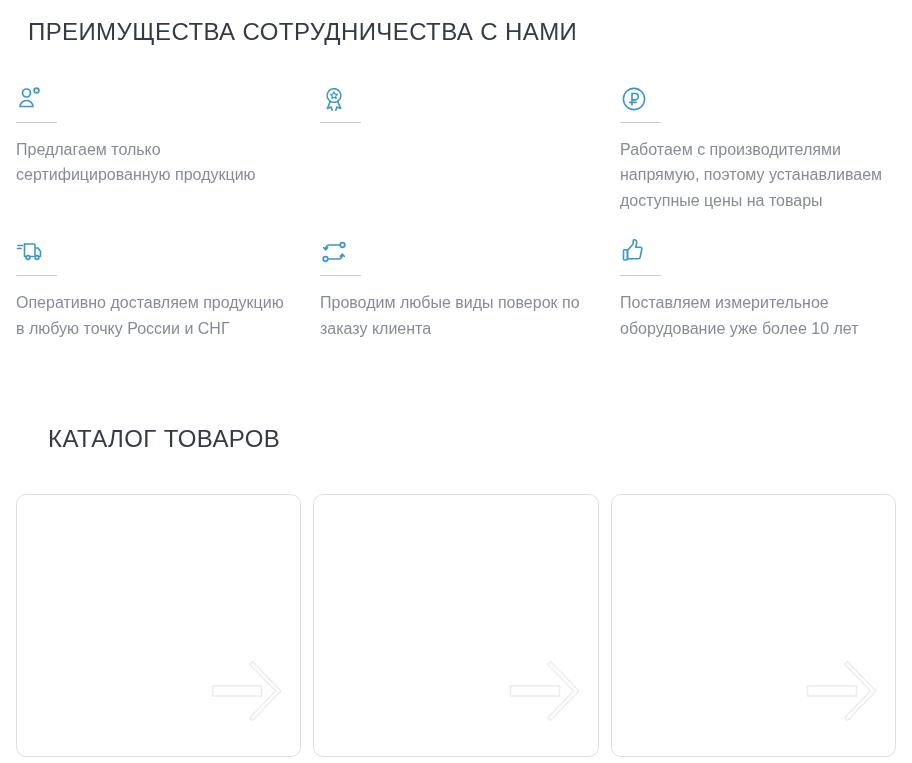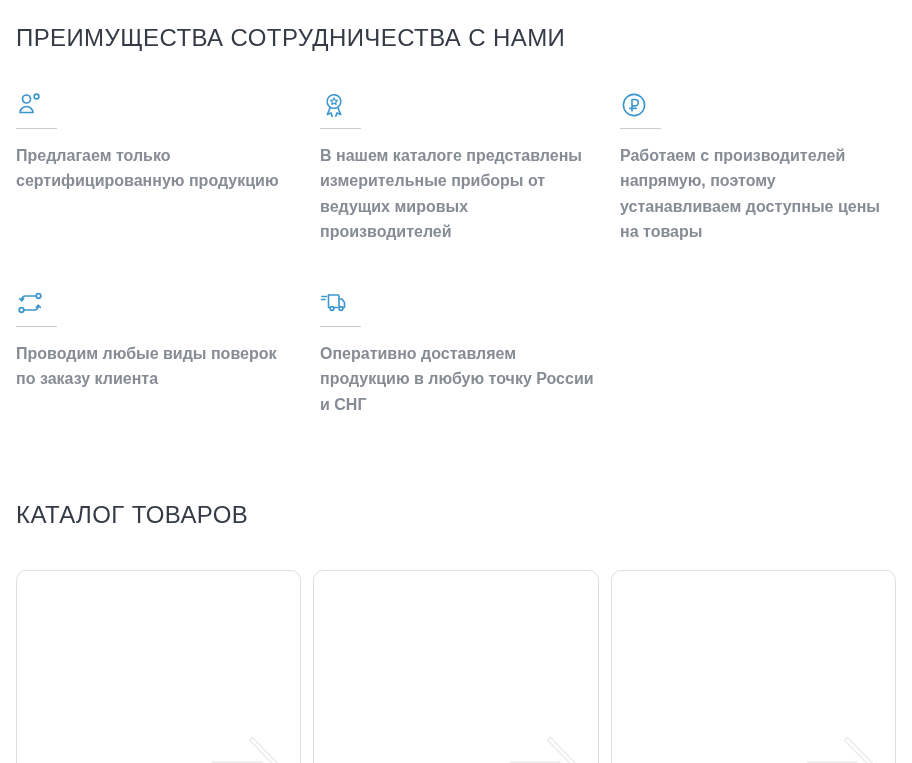--- a/index.html
+++ b/index.html
@@ -14,29 +14,28 @@
   .container { padding: 0 16px; }
 
   .section-title {
     margin: 0;
     font-size: 24px;
     font-weight: 400;
     letter-spacing: 0.4px;
     color: #343b47;
     line-height: 1.2;
   }
-  .advantages-title { padding-top: 24px; }
+  .advantages-title { padding-top: 18px; margin-left: 12px; }
 
   
   .features {
     display: grid;
     grid-template-columns: 304px 300px 1fr;
-    row-gap: 44px;
+    row-gap: 25px;
     margin-top: 38px;
-    font-weight: bold;
   }
   .feature { }
   .feature .icon {
     width: 28px;
     height: 28px;
     display: block;
   }
   .feature .icon svg { display: block; }
   .feature .divider {
     width: 41px;
@@ -46,21 +45,21 @@
   }
   .feature .text {
     margin-top: 14px;
     font-size: 16px;
     line-height: 25.5px;
     color: #868c95;
     max-width: 280px;
   }
 
   
-  .catalog-title { margin-top: 84px; }
+  .catalog-title { margin-top: 84px; margin-left: 32px; }
   .cards {
     display: flex;
     gap: 12px;
     margin-top: 40px;
   }
   .card {
     position: relative;
     width: 291px;
     height: 263px;
     border: 1px solid #dfdfdf;
@@ -111,67 +110,76 @@
     <div class="feature">
       <span class="icon">
         <svg viewBox="0 0 28 28" width="28" height="28" fill="none" stroke="#3b96cc" stroke-width="1.6" stroke-linecap="round" stroke-linejoin="round">
           <circle cx="14" cy="10.5" r="6.8" stroke-dasharray="3.2 1.1"></circle>
           <polygon points="14,6.9 15.06,9.04 17.42,9.39 15.71,11.06 16.12,13.41 14,12.3 11.88,13.41 12.29,11.06 10.58,9.39 12.94,9.04" stroke-width="1.2"></polygon>
           <path d="M10.3 16.4 L7.3 23.5 L11 21.9 L12.2 25.3"></path>
           <path d="M17.7 16.4 L20.7 23.5 L17 21.9 L15.8 25.3"></path>
         </svg>
       </span>
       <div class="divider"></div>
-      <div class="text">В нашем каталоге представлены измерительные приборы от ведущих мировых производителей</div>
     </div>
 
     <div class="feature">
       <span class="icon">
         <svg viewBox="0 0 28 28" width="28" height="28" fill="none" stroke="#3b96cc" stroke-width="1.6" stroke-linecap="round" stroke-linejoin="round">
           <circle cx="14" cy="14" r="10.6"></circle>
           <path d="M12 20 V8.5 h3.1 a3.2 3.2 0 0 1 0 6.4 H12"></path>
           <path d="M9.8 17.4 h6.4"></path>
         </svg>
       </span>
       <div class="divider"></div>
-      <div class="text">Работаем с производителей напрямую, поэтому устанавливаем доступные цены на товары</div>
-    </div>
-
-    <div class="feature">
-      <span class="icon">
-        <svg viewBox="0 0 28 28" width="28" height="28" fill="none" stroke="#3b96cc" stroke-width="1.7" stroke-linecap="round" stroke-linejoin="round">
-          <circle cx="22.5" cy="7" r="2.3"></circle>
-          <circle cx="5.5" cy="21" r="2.3"></circle>
-          <path d="M20 7 H9.5 a3.8 3.8 0 0 0 -3.8 3.8 v0.7"></path>
-          <path d="M3.8 9.7 L5.7 11.8 L7.6 9.7"></path>
-          <path d="M8 21 H18.5 a3.8 3.8 0 0 0 3.8 -3.8 v-0.7"></path>
-          <path d="M20.4 18.3 L22.3 16.2 L24.2 18.3"></path>
-        </svg>
-      </span>
-      <div class="divider"></div>
-      <div class="text">Проводим любые виды поверок по заказу клиента</div>
+      <div class="text">Работаем с производителями напрямую, поэтому устанавливаем доступные цены на товары</div>
     </div>
 
     <div class="feature">
       <span class="icon">
         <svg viewBox="0 0 28 28" width="28" height="28" fill="none" stroke="#3b96cc" stroke-width="1.6" stroke-linecap="round" stroke-linejoin="round">
           <path d="M2 7.5 h4.5"></path>
           <path d="M1.5 10.5 h3.5"></path>
           <path d="M8.5 6 h9.5 a1 1 0 0 1 1 1 v3 h3 l2.5 3.5 v5 h-2.3"></path>
           <path d="M19 10 v8.5"></path>
           <path d="M8.5 6 v12.5 h1.5"></path>
           <path d="M13.8 18.5 h3.4"></path>
           <circle cx="12" cy="19.5" r="1.9"></circle>
           <circle cx="21" cy="19.5" r="1.9"></circle>
         </svg>
       </span>
       <div class="divider"></div>
       <div class="text">Оперативно доставляем продукцию в любую точку России и СНГ</div>
     </div>
 
+    <div class="feature">
+      <span class="icon">
+        <svg viewBox="0 0 28 28" width="28" height="28" fill="none" stroke="#3b96cc" stroke-width="1.7" stroke-linecap="round" stroke-linejoin="round">
+          <circle cx="22.5" cy="7" r="2.3"></circle>
+          <circle cx="5.5" cy="21" r="2.3"></circle>
+          <path d="M20 7 H9.5 a3.8 3.8 0 0 0 -3.8 3.8 v0.7"></path>
+          <path d="M3.8 9.7 L5.7 11.8 L7.6 9.7"></path>
+          <path d="M8 21 H18.5 a3.8 3.8 0 0 0 3.8 -3.8 v-0.7"></path>
+          <path d="M20.4 18.3 L22.3 16.2 L24.2 18.3"></path>
+        </svg>
+      </span>
+      <div class="divider"></div>
+      <div class="text">Проводим любые виды поверок по заказу клиента</div>
+    </div>
+
+    <div class="feature">
+      <span class="icon">
+        <svg viewBox="0 0 28 28" width="28" height="28" fill="none" stroke="#3b96cc" stroke-width="1.6" stroke-linecap="round" stroke-linejoin="round">
+          <rect x="3.5" y="11.8" width="4" height="10.2" rx="1"></rect>
+          <path d="M7.5 21.3 V12.6 L12.4 6.7 c0.5-0.7 0.8-1.4 0.8-2.3 V3.1 c0-0.7 0.5-1.3 1.2-1.3 1.3 0 2.3 1.3 2.3 3 0 1.6-0.5 3-1.1 4.4 h4.7 c1 0 1.7 0.9 1.5 1.8 l-1.6 8.1 c-0.2 0.9-1 1.6-1.9 1.6 H9.5 Z"></path>
+        </svg>
+      </span>
+      <div class="divider"></div>
+      <div class="text">Поставляем измерительное оборудование уже более 10 лет</div>
+    </div>
 
   </div>
 
   <h2 class="section-title catalog-title">КАТАЛОГ ТОВАРОВ</h2>
 
   <div class="cards">
 
     <div class="card">
       <span class="card-arrow">
         <svg viewBox="0 0 70 62" width="70" height="62" fill="none" stroke="#ececec" stroke-width="1.5" stroke-linejoin="miter">

